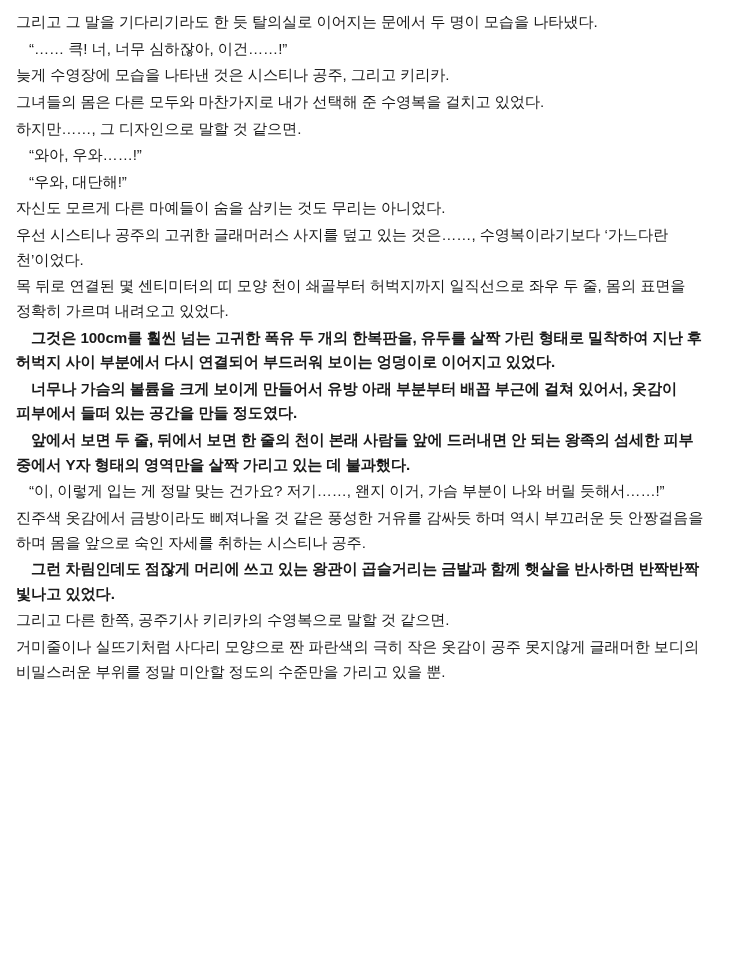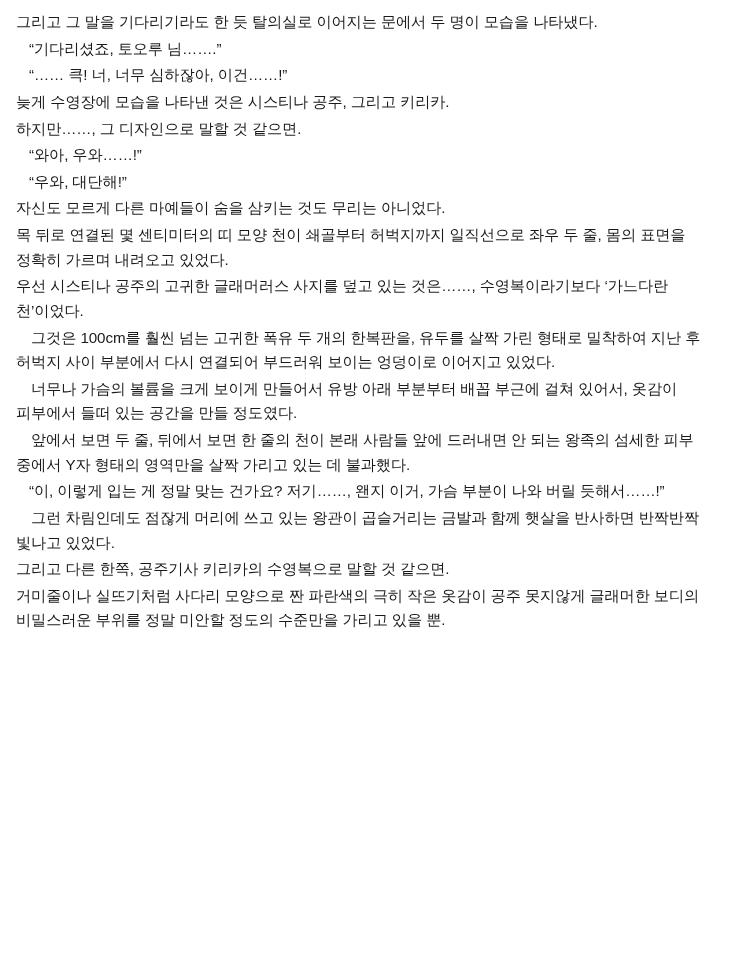--- a/index.html
+++ b/index.html
@@ -24,41 +24,43 @@
   .para {
     font-size: 15.2px;
     line-height: 1.62;
     margin: 0 0 2px 0;
     text-align: left;
     word-break: keep-all;
     letter-spacing: -0.1px;
   }
   .indent {
     text-indent: 15px;
+    font-weight: bold;
   }
   .quote {
     text-indent: 13px;
   }
 </style>
 </head>
 <body>
 
 <div id="page">
   <div id="body-text">
       <p class="para">그리고 그 말을 기다리기라도 한 듯 탈의실로 이어지는 문에서 두 명이 모습을 나타냈다.</p>
-      <p class="para quote">“기다리셨죠, 토오루 님…….”</p>
       <p class="para quote">“…… 큭! 너, 너무 심하잖아, 이건……!”</p>
       <p class="para">늦게 수영장에 모습을 나타낸 것은 시스티나 공주, 그리고 키리카.</p>
+      <p class="para">그녀들의 몸은 다른 모두와 마찬가지로 내가 선택해 준 수영복을 걸치고 있었다.</p>
       <p class="para">하지만……, 그 디자인으로 말할 것 같으면.</p>
       <p class="para quote">“와아, 우와……!”</p>
       <p class="para quote">“우와, 대단해!”</p>
       <p class="para">자신도 모르게 다른 마예들이 숨을 삼키는 것도 무리는 아니었다.</p>
+      <p class="para">우선 시스티나 공주의 고귀한 글래머러스 사지를 덮고 있는 것은……, 수영복이라기보다 ‘가느다란 천’이었다.</p>
       <p class="para">목 뒤로 연결된 몇 센티미터의 띠 모양 천이 쇄골부터 허벅지까지 일직선으로 좌우 두 줄, 몸의 표면을 정확히 가르며 내려오고 있었다.</p>
-      <p class="para">우선 시스티나 공주의 고귀한 글래머러스 사지를 덮고 있는 것은……, 수영복이라기보다 ‘가느다란 천’이었다.</p>
       <p class="para indent">그것은 100cm를 훨씬 넘는 고귀한 폭유 두 개의 한복판을, 유두를 살짝 가린 형태로 밀착하여 지난 후 허벅지 사이 부분에서 다시 연결되어 부드러워 보이는 엉덩이로 이어지고 있었다.</p>
       <p class="para indent">너무나 가슴의 볼륨을 크게 보이게 만들어서 유방 아래 부분부터 배꼽 부근에 걸쳐 있어서, 옷감이 피부에서 들떠 있는 공간을 만들 정도였다.</p>
       <p class="para indent">앞에서 보면 두 줄, 뒤에서 보면 한 줄의 천이 본래 사람들 앞에 드러내면 안 되는 왕족의 섬세한 피부 중에서 Y자 형태의 영역만을 살짝 가리고 있는 데 불과했다.</p>
       <p class="para quote">“이, 이렇게 입는 게 정말 맞는 건가요? 저기……, 왠지 이거, 가슴 부분이 나와 버릴 듯해서……!”</p>
+      <p class="para">진주색 옷감에서 금방이라도 삐져나올 것 같은 풍성한 거유를 감싸듯 하며 역시 부끄러운 듯 안짱걸음을 하며 몸을 앞으로 숙인 자세를 취하는 시스티나 공주.</p>
       <p class="para indent">그런 차림인데도 점잖게 머리에 쓰고 있는 왕관이 곱슬거리는 금발과 함께 햇살을 반사하면 반짝반짝 빛나고 있었다.</p>
       <p class="para">그리고 다른 한쪽, 공주기사 키리카의 수영복으로 말할 것 같으면.</p>
       <p class="para">거미줄이나 실뜨기처럼 사다리 모양으로 짠 파란색의 극히 작은 옷감이 공주 못지않게 글래머한 보디의 비밀스러운 부위를 정말 미안할 정도의 수준만을 가리고 있을 뿐.</p>
     </div>
 </div>
 
 </body></html>

